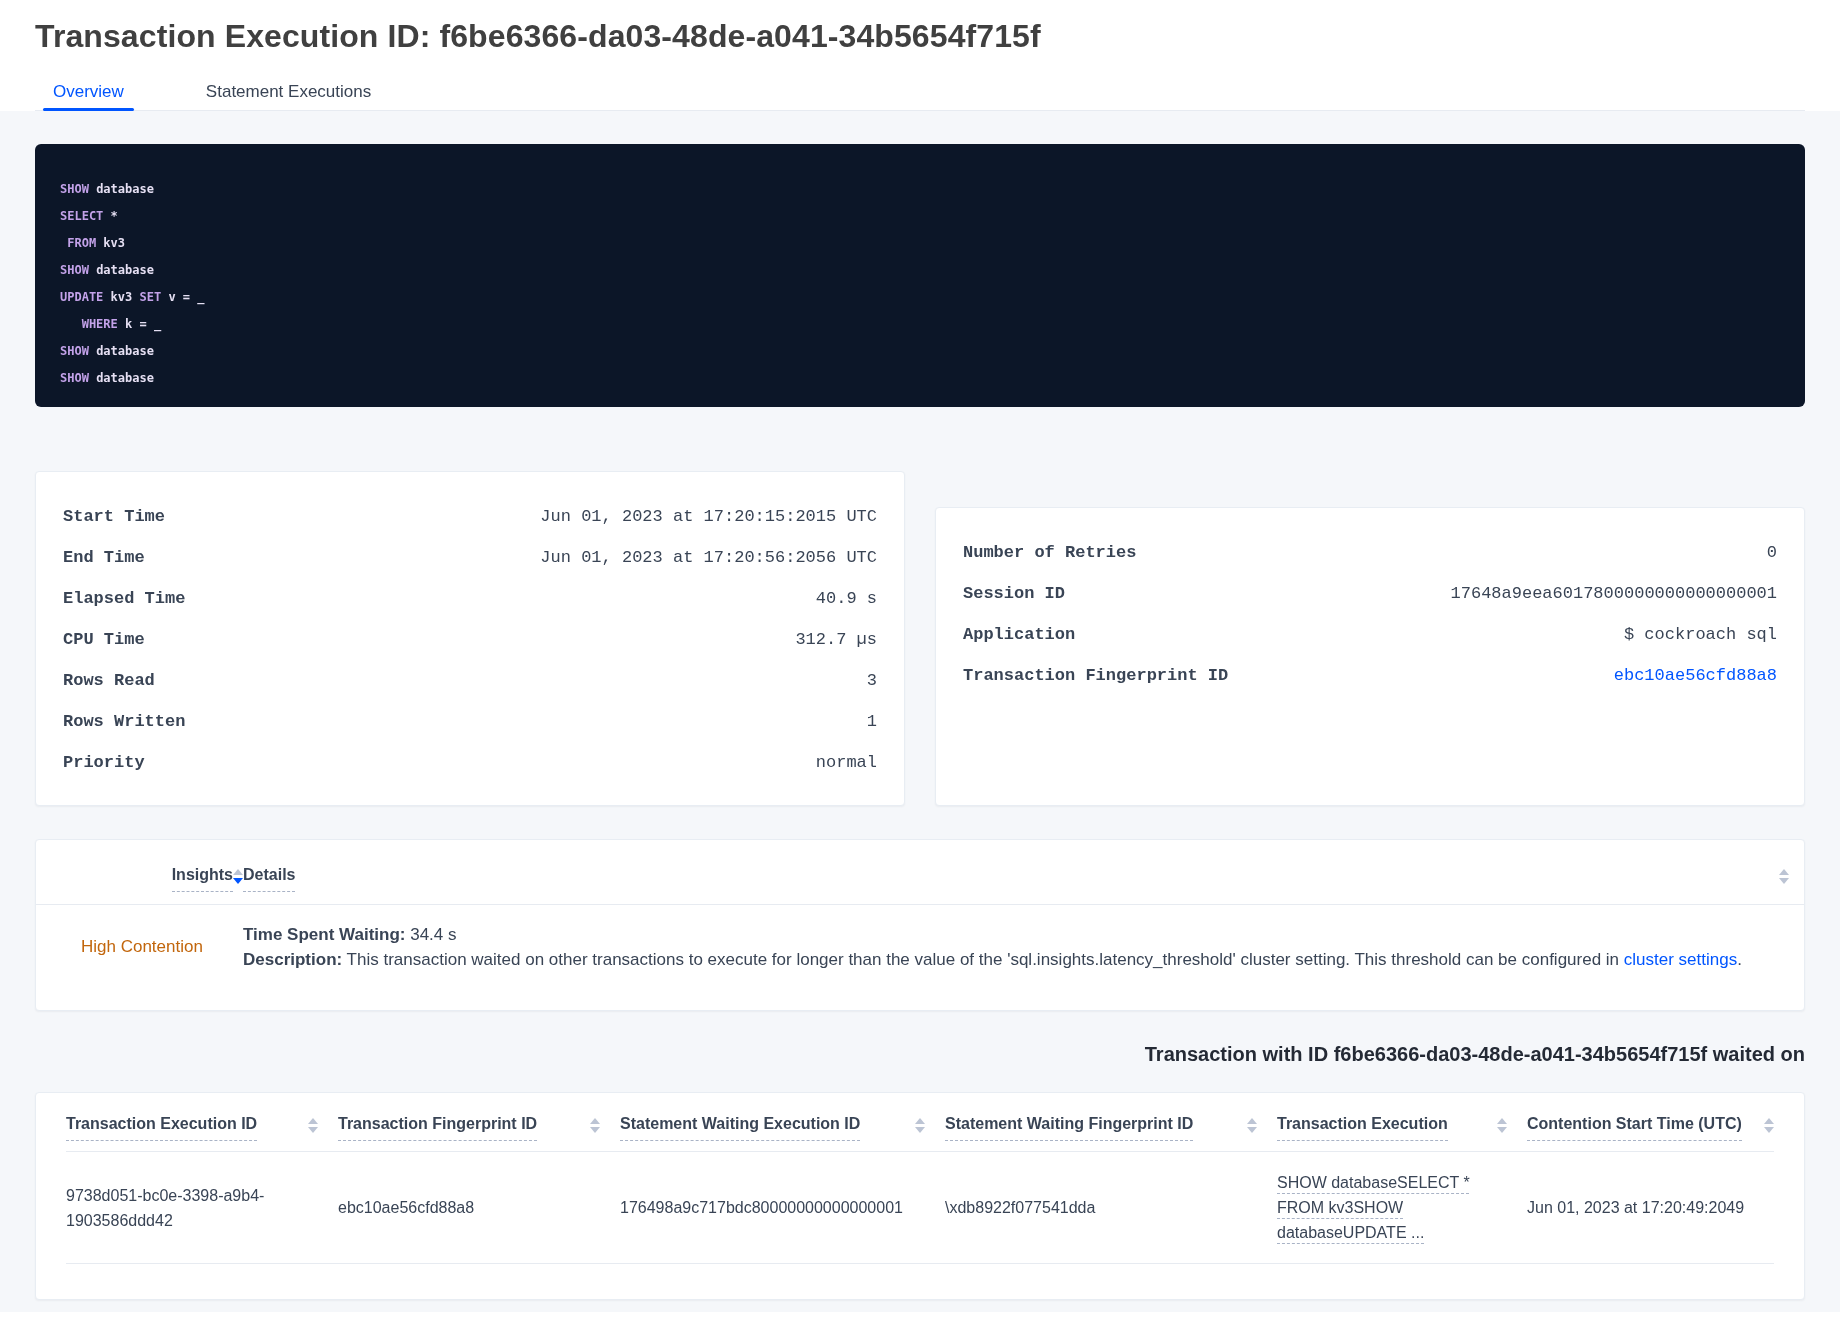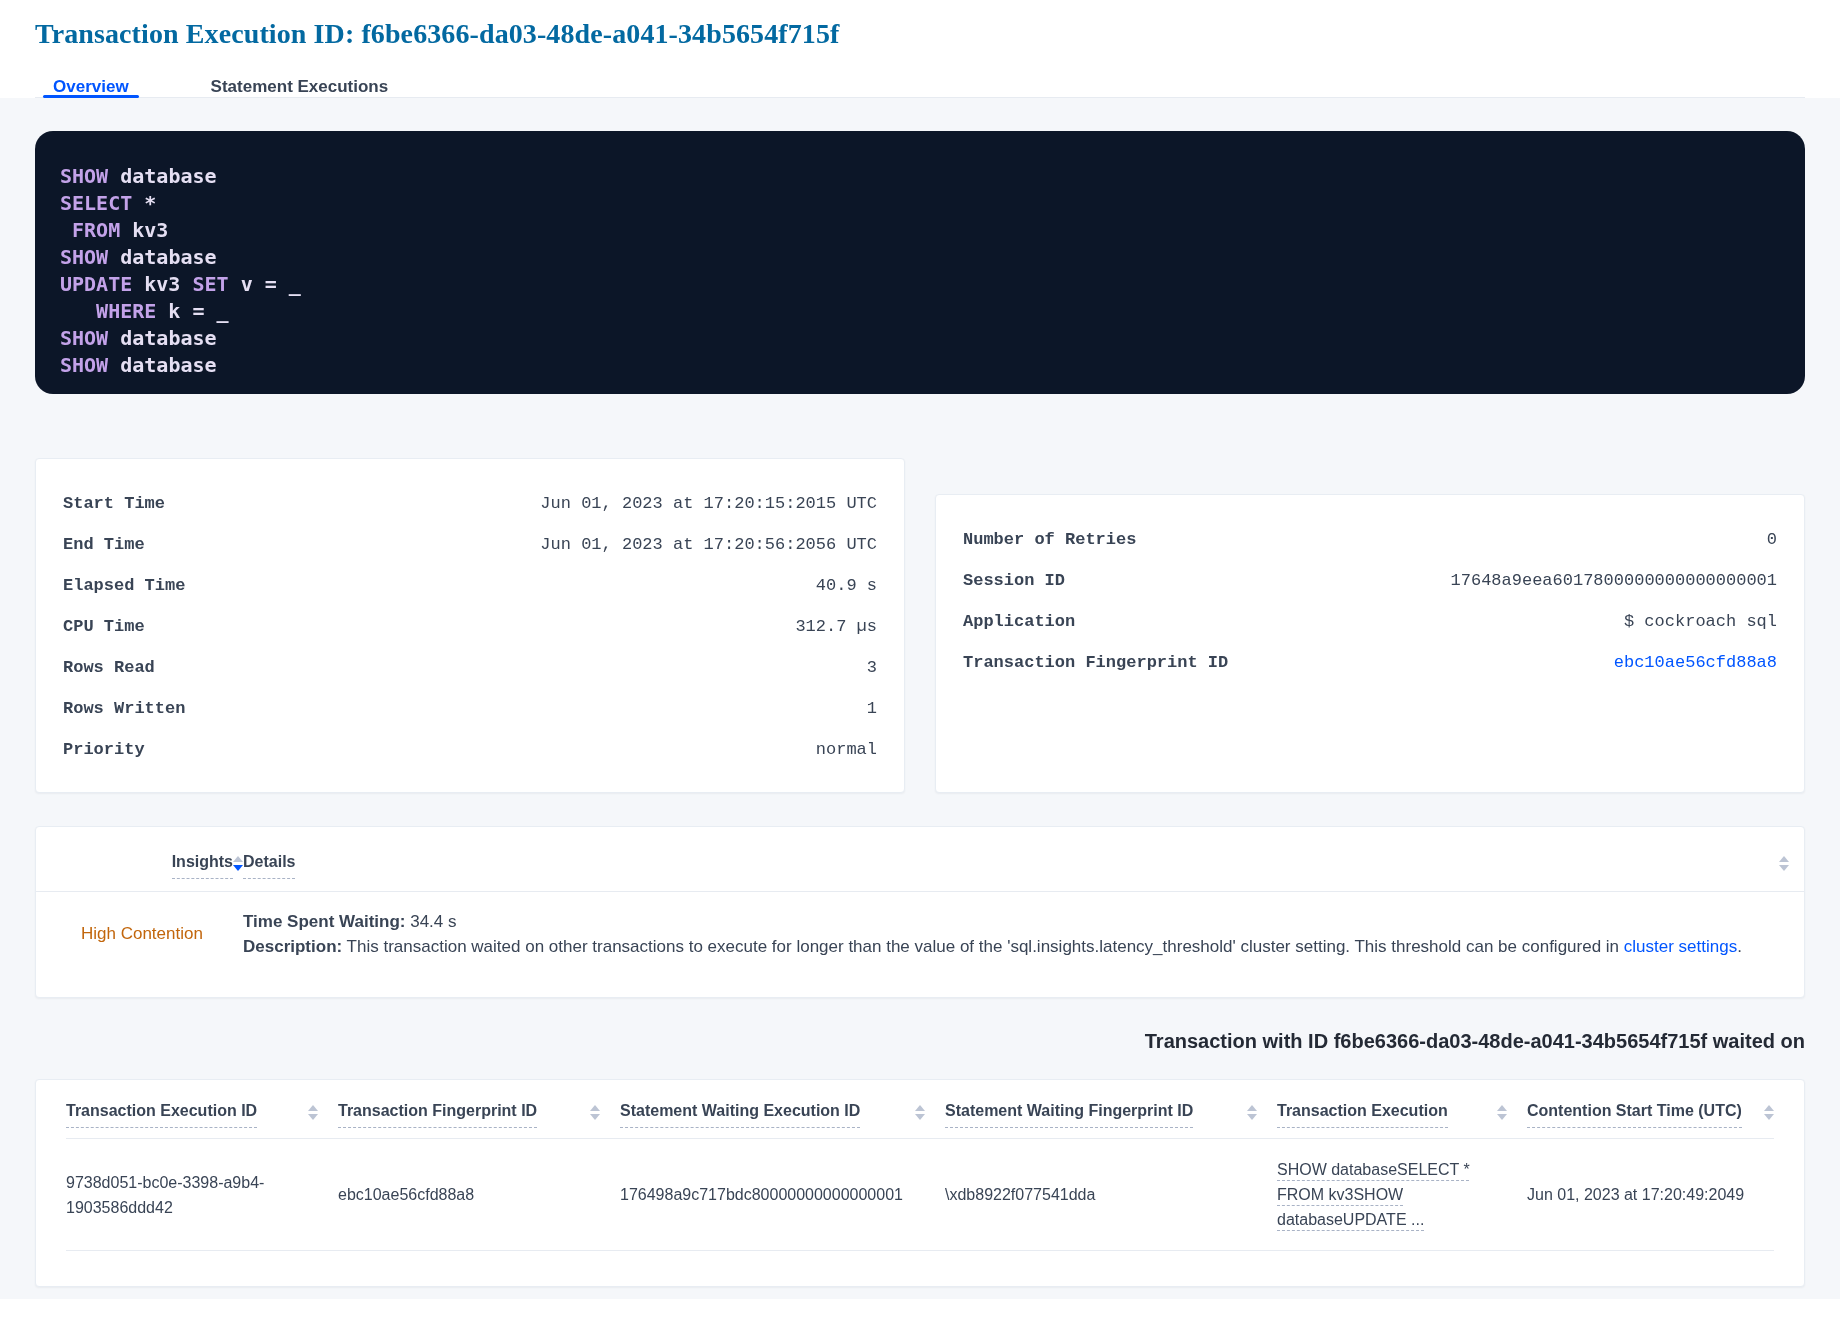--- a/index.html
+++ b/index.html
@@ -4,38 +4,38 @@
 <style>
   * { margin:0; padding:0; box-sizing:border-box; }
   html,body { width:1840px; height:1318px; }
   body {
     font-family:"Liberation Sans", sans-serif;
     color:#394455;
     background:#ffffff;
     overflow:hidden;
   }
   .top { padding:18px 35px 0 35px; background:#fff; }
-  .page-title { font-size:28px; font-weight:bold; color:#0369a1; letter-spacing:.1px;font-family:Liberation Serif, serif; }
+  .page-title { font-size:32px; font-weight:bold; color:#404040; letter-spacing:.1px; }
 
   .tabs { display:flex; gap:62px; margin-top:27px; border-bottom:1px solid #e7ebf1; padding-left:8px; }
-  .tab { font-size:17px; padding:0 10px 0 10px; position:relative; cursor:pointer; color:#394455;font-weight:bold; }
+  .tab { font-size:17px; padding:0 10px 8px 10px; position:relative; cursor:pointer; color:#394455; }
   .tab.active { color:var(--accent-blue); }
   .tab.active::after { content:""; position:absolute; left:0; right:0; bottom:-1px; height:3px; background:var(--accent-blue); border-radius:2px; }
 
   .gray { background:#f5f7fa; padding:33px 35px 11px 35px; min-height:1201px; }
 
   
   .sql-box {
     background:var(--sql-bg);
-    border-radius:18px;
+    border-radius:6px;
     height:263px;
     padding:32px 25px 15px 25px;
     margin-bottom:64px;
     font-family:"DejaVu Sans Mono", monospace;
-    font-size:20px; font-weight:bold;
+    font-size:12px; font-weight:bold;
     line-height:27px;
     white-space:pre;
   }
   .sql-line .kw { color:var(--sql-keyword); }
   .sql-line .pl { color:var(--sql-text); }
 
   
   .cards-row { display:flex; gap:30px; align-items:flex-end;font-family:Liberation Mono, monospace; }
   .card { background:#fff; border:1px solid #e8edf3; border-radius:4px; box-shadow:0 1px 2px rgba(46,62,89,.06); }
   .stats-card { flex:1; padding:24px 0 22px 0; }

